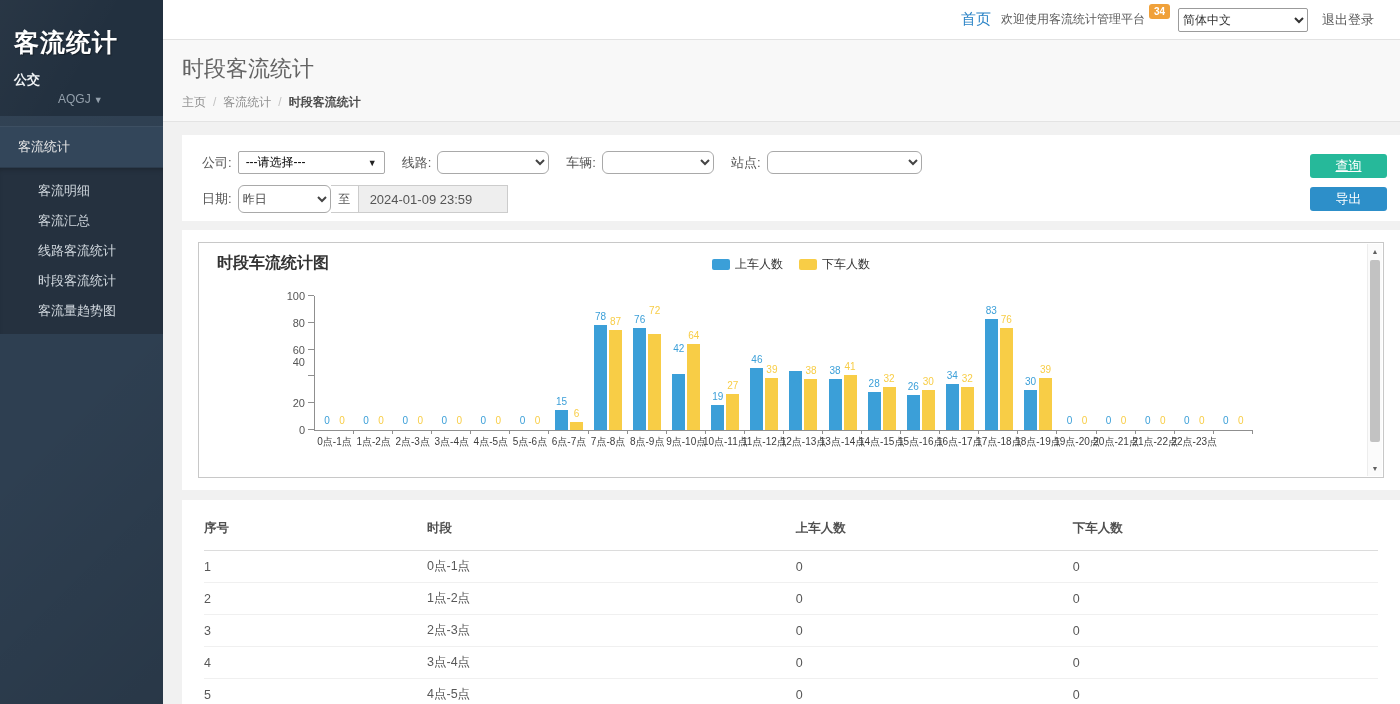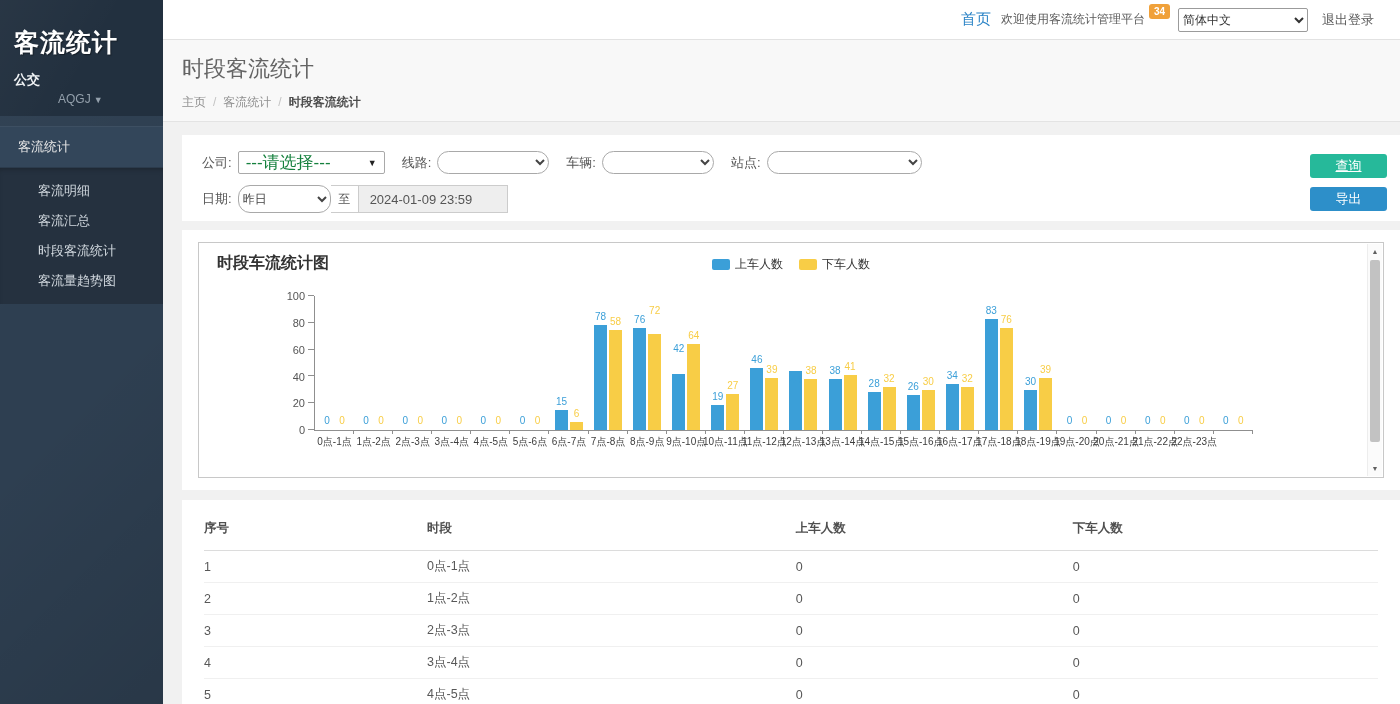--- a/index.html
+++ b/index.html
@@ -46,23 +46,23 @@
   .content { flex:1; padding:13px 0 0 19px; overflow:hidden; }
   .card { background:#ffffff; }
 
   
   .filter-card { height:86px; padding:16px 14px 0 20px; position:relative; }
   .filter-row { display:flex; align-items:center; }
   .f-label { font-size:13px; color:#555; margin-right:6px; white-space:nowrap; }
   .f-unit { display:flex; align-items:center; margin-right:17px; }
   .custom-select { width:147px; height:23px; border:1px solid #a9a9a9; border-radius:2px; background:#fff;
                    display:flex; align-items:center; justify-content:space-between; padding:0 7px; cursor:pointer; }
-  .custom-select .cs-text { font-size:17px; color:#15803d; }
+  .custom-select .cs-text { font-size:12px; color:#000000; }
   .custom-select .cs-arrow { font-size:9px; color:#222; }
-  .native-select { height:23px; font-size:12px; color:#444; border:1px solid #a9a9a9; border-radius:12px; background:#fff; }
+  .native-select { height:23px; font-size:12px; color:#444; border:1px solid #a9a9a9; border-radius:6px; background:#fff; }
   .sel-line { width:112px; } .sel-vehicle { width:112px; } .sel-station { width:155px; }
   .date-row { margin-top:11px; }
   .sel-date { width:93px; height:28px; }
   .date-input { width:150px; height:28px; background:#eeeeee; border:1px solid #cccccc; color:#555;
                 font-size:13px; display:flex; align-items:center; padding-left:11px; margin-left:13px; cursor:default; }
   .date-addon { width:27px; height:28px; background:#fff; border:1px solid #ccc; border-left:none; border-right:none;
                 display:flex; align-items:center; justify-content:center; font-size:12px; color:#555; margin-left:0; }
   .date-input.end { margin-left:0; }
   .action-buttons { position:absolute; right:13px; top:19px; display:flex; flex-direction:column; gap:9px; }
   .btn { width:77px; height:24px; border:none; border-radius:3px; color:#fff; font-size:13px; cursor:pointer;
@@ -120,20 +120,21 @@
       <div class="org-name">公交</div>
       <div class="org-code">
         <span>AQGJ</span><span class="caret">▼</span>
       </div>
     </div>
     <div class="menu">
       <div class="menu-section active">客流统计</div>
       <div class="submenu" id="submenu">
           <div class="submenu-item">客流明细</div>
           <div class="submenu-item">客流汇总</div>
+          <div class="submenu-item">线路客流统计</div>
           <div class="submenu-item">时段客流统计</div>
           <div class="submenu-item">客流量趋势图</div>
         </div>
     </div>
   </div>
 
   <div class="main">
 
     <div class="topbar">
       <span class="home-link">首页</span>
@@ -248,21 +249,21 @@
                   <div class="bar-value s0" style="bottom: 23.1px; color: rgb(59, 159, 216);">15</div>
                   <div class="bar s1" style="height: 8.04px; background: rgb(248, 205, 70);"></div>
                   <div class="bar-value s1" style="bottom: 11.04px; color: rgb(248, 205, 70);">6</div>
                   <div class="xlabel">6点-7点</div>
                   <div class="xtick"></div>
                 </div>
                 <div class="bar-group">
                   <div class="bar s0" style="height: 104.52px; background: rgb(59, 159, 216);"></div>
                   <div class="bar-value s0" style="bottom: 107.52px; color: rgb(59, 159, 216);">78</div>
                   <div class="bar s1" style="height: 100.5px; background: rgb(248, 205, 70);"></div>
-                  <div class="bar-value s1" style="bottom: 103.5px; color: rgb(248, 205, 70);">58</div>
+                  <div class="bar-value s1" style="bottom: 103.5px; color: rgb(248, 205, 70);">87</div>
                   <div class="xlabel">7点-8点</div>
                   <div class="xtick"></div>
                 </div>
                 <div class="bar-group">
                   <div class="bar s0" style="height: 101.84px; background: rgb(59, 159, 216);"></div>
                   <div class="bar-value s0" style="bottom: 104.84px; color: rgb(59, 159, 216);">76</div>
                   <div class="bar s1" style="height: 96.48px; background: rgb(248, 205, 70);"></div>
                   <div class="bar-value s1" style="bottom: 114px; color: rgb(248, 205, 70);">72</div>
                   <div class="xlabel">8点-9点</div>
                   <div class="xtick"></div>
@@ -375,21 +376,21 @@
                   <div class="bar-value s0" style="bottom: 4px; color: rgb(59, 159, 216);">0</div>
                   <div class="bar-value s1" style="bottom: 4px; color: rgb(248, 205, 70);">0</div>
                   <div class="xtick"></div>
                 </div>
               </div>
           <div class="ytick" style="bottom: 0px;"></div>
               <div class="ylabel" style="bottom: 0px;">0</div>
               <div class="ytick" style="bottom: 26.8px;"></div>
               <div class="ylabel" style="bottom: 26.8px;">20</div>
               <div class="ytick" style="bottom: 53.6px;"></div>
-              <div class="ylabel" style="bottom: 53px;">40</div>
+              <div class="ylabel" style="bottom: 68px;">40</div>
               <div class="ytick" style="bottom: 80.4px;"></div>
               <div class="ylabel" style="bottom: 80.4px;">60</div>
               <div class="ytick" style="bottom: 107.2px;"></div>
               <div class="ylabel" style="bottom: 107.2px;">80</div>
               <div class="ytick" style="bottom: 134px;"></div>
               <div class="ylabel" style="bottom: 134px;">100</div>
             </div>
           <div class="vscrollbar">
             <div class="vscroll-arrow up">▲</div>
             <div class="vscroll-thumb"></div>

